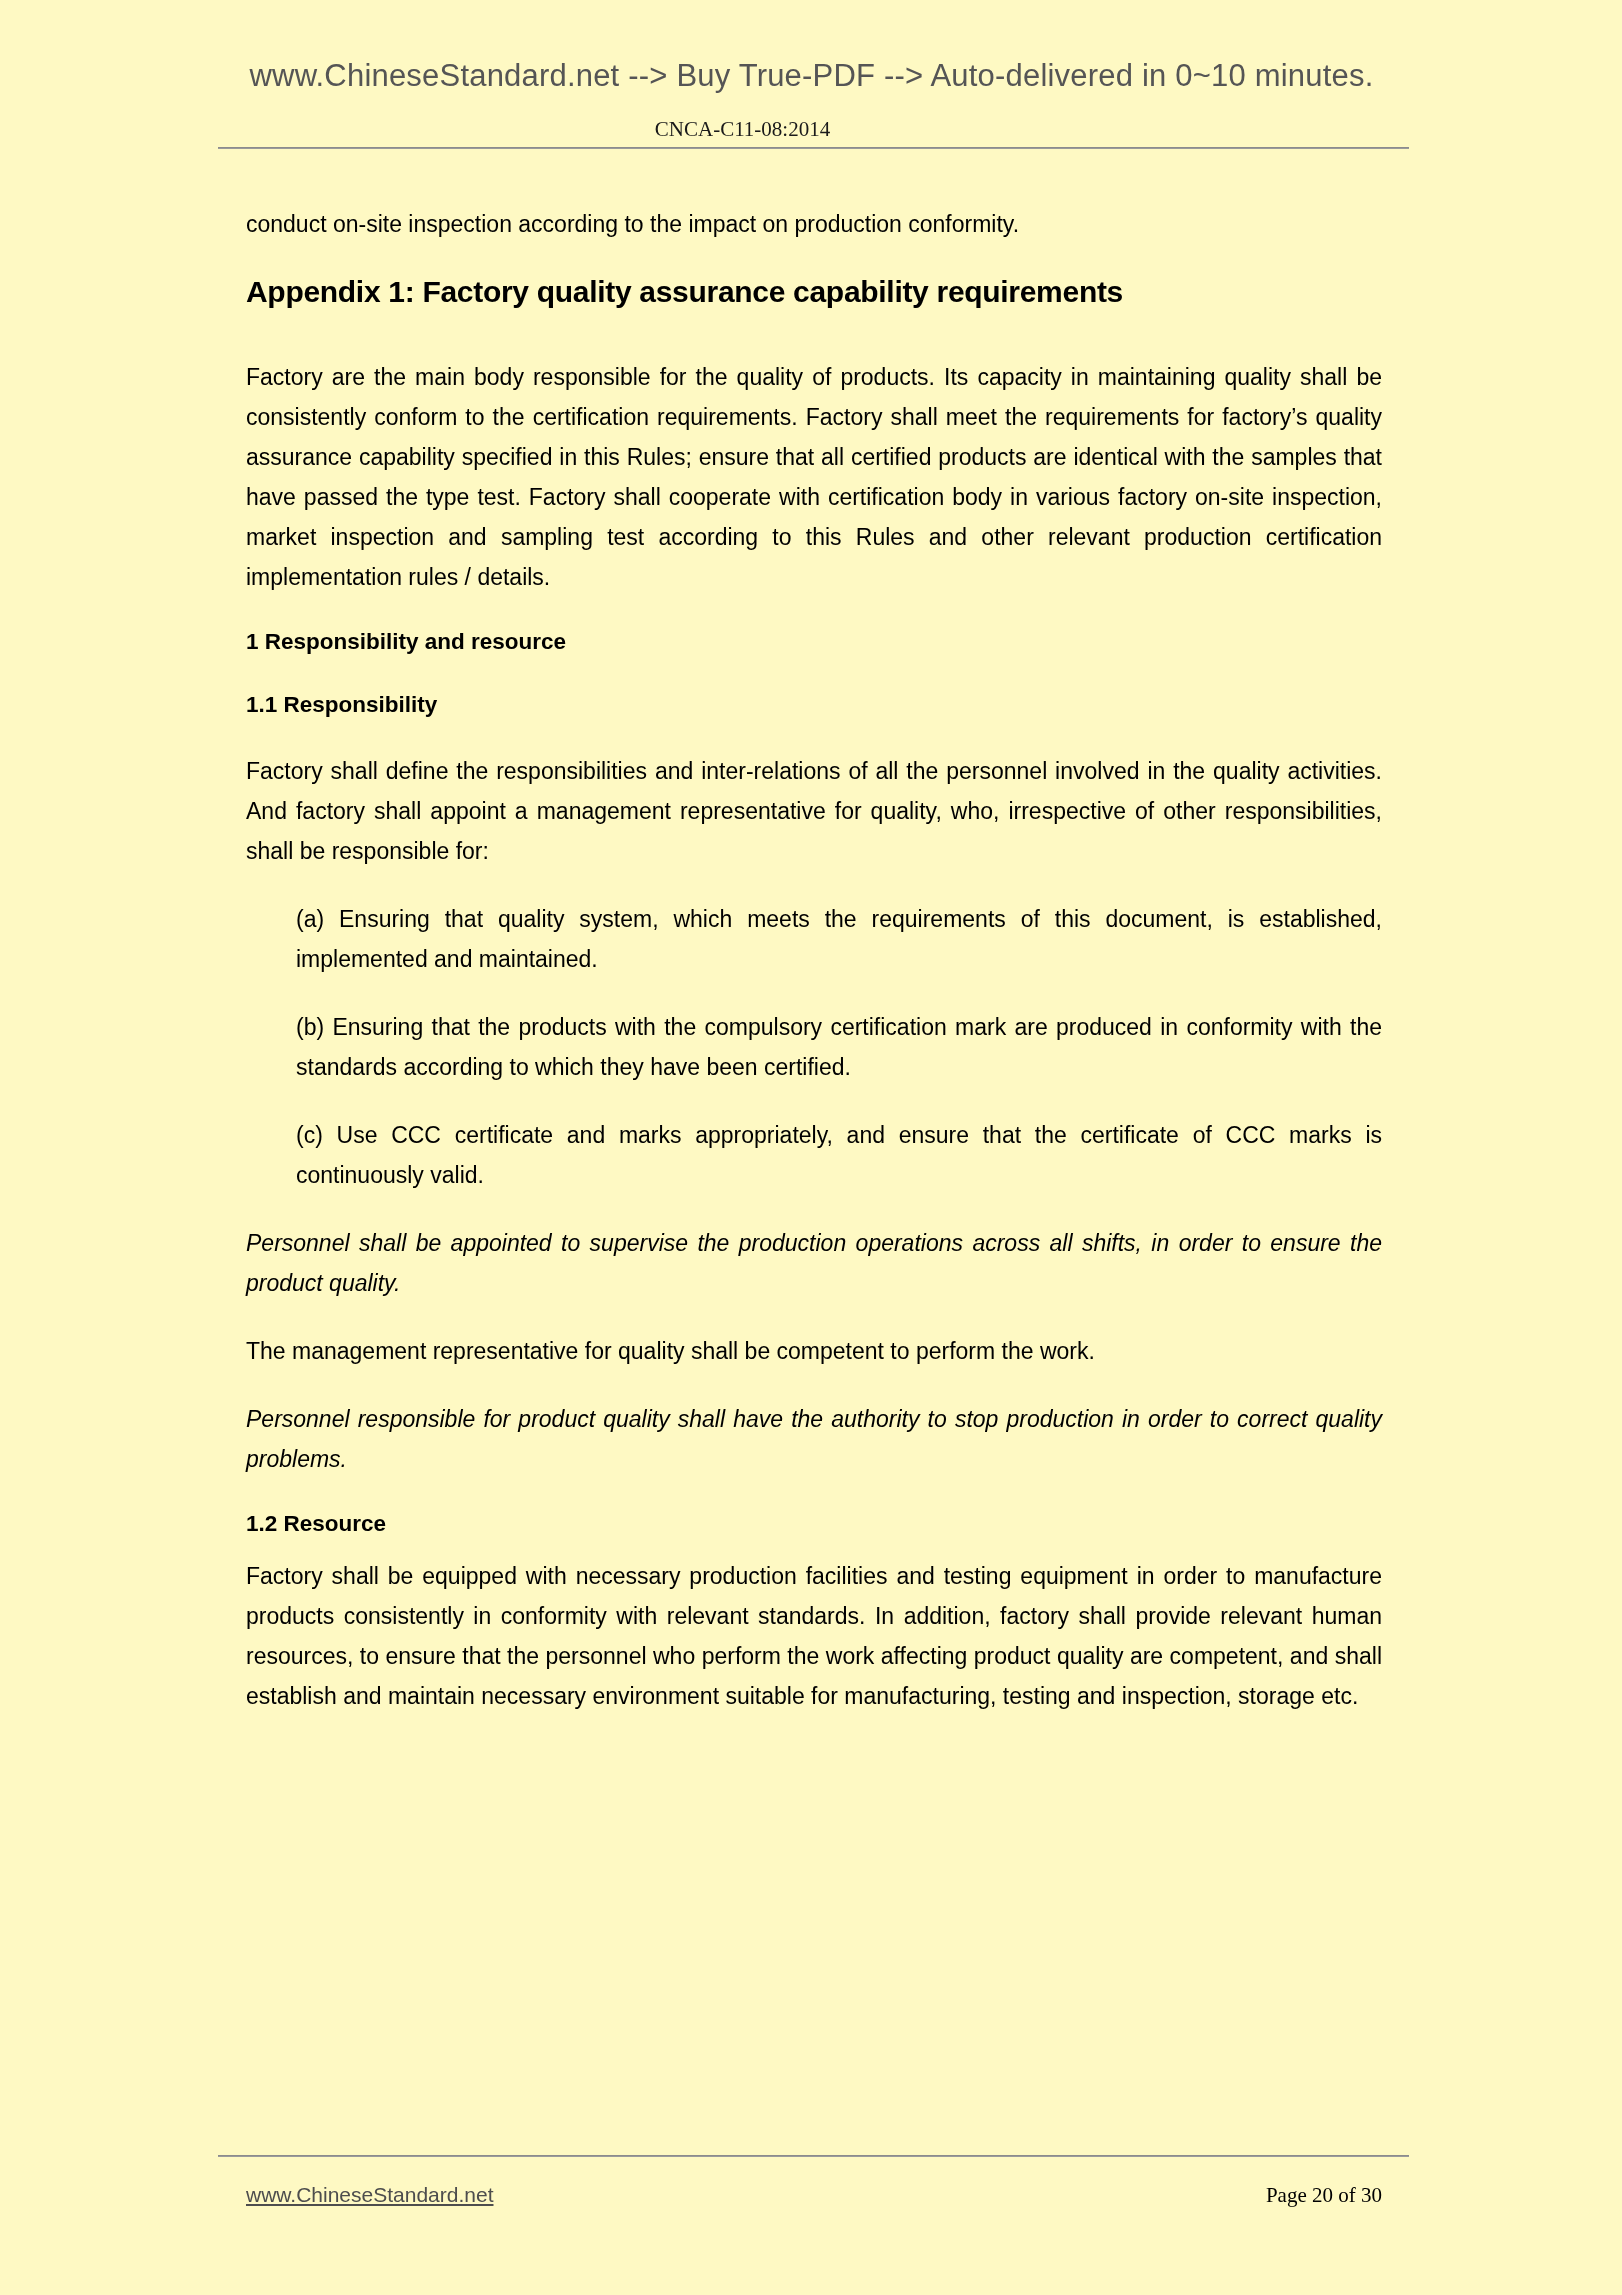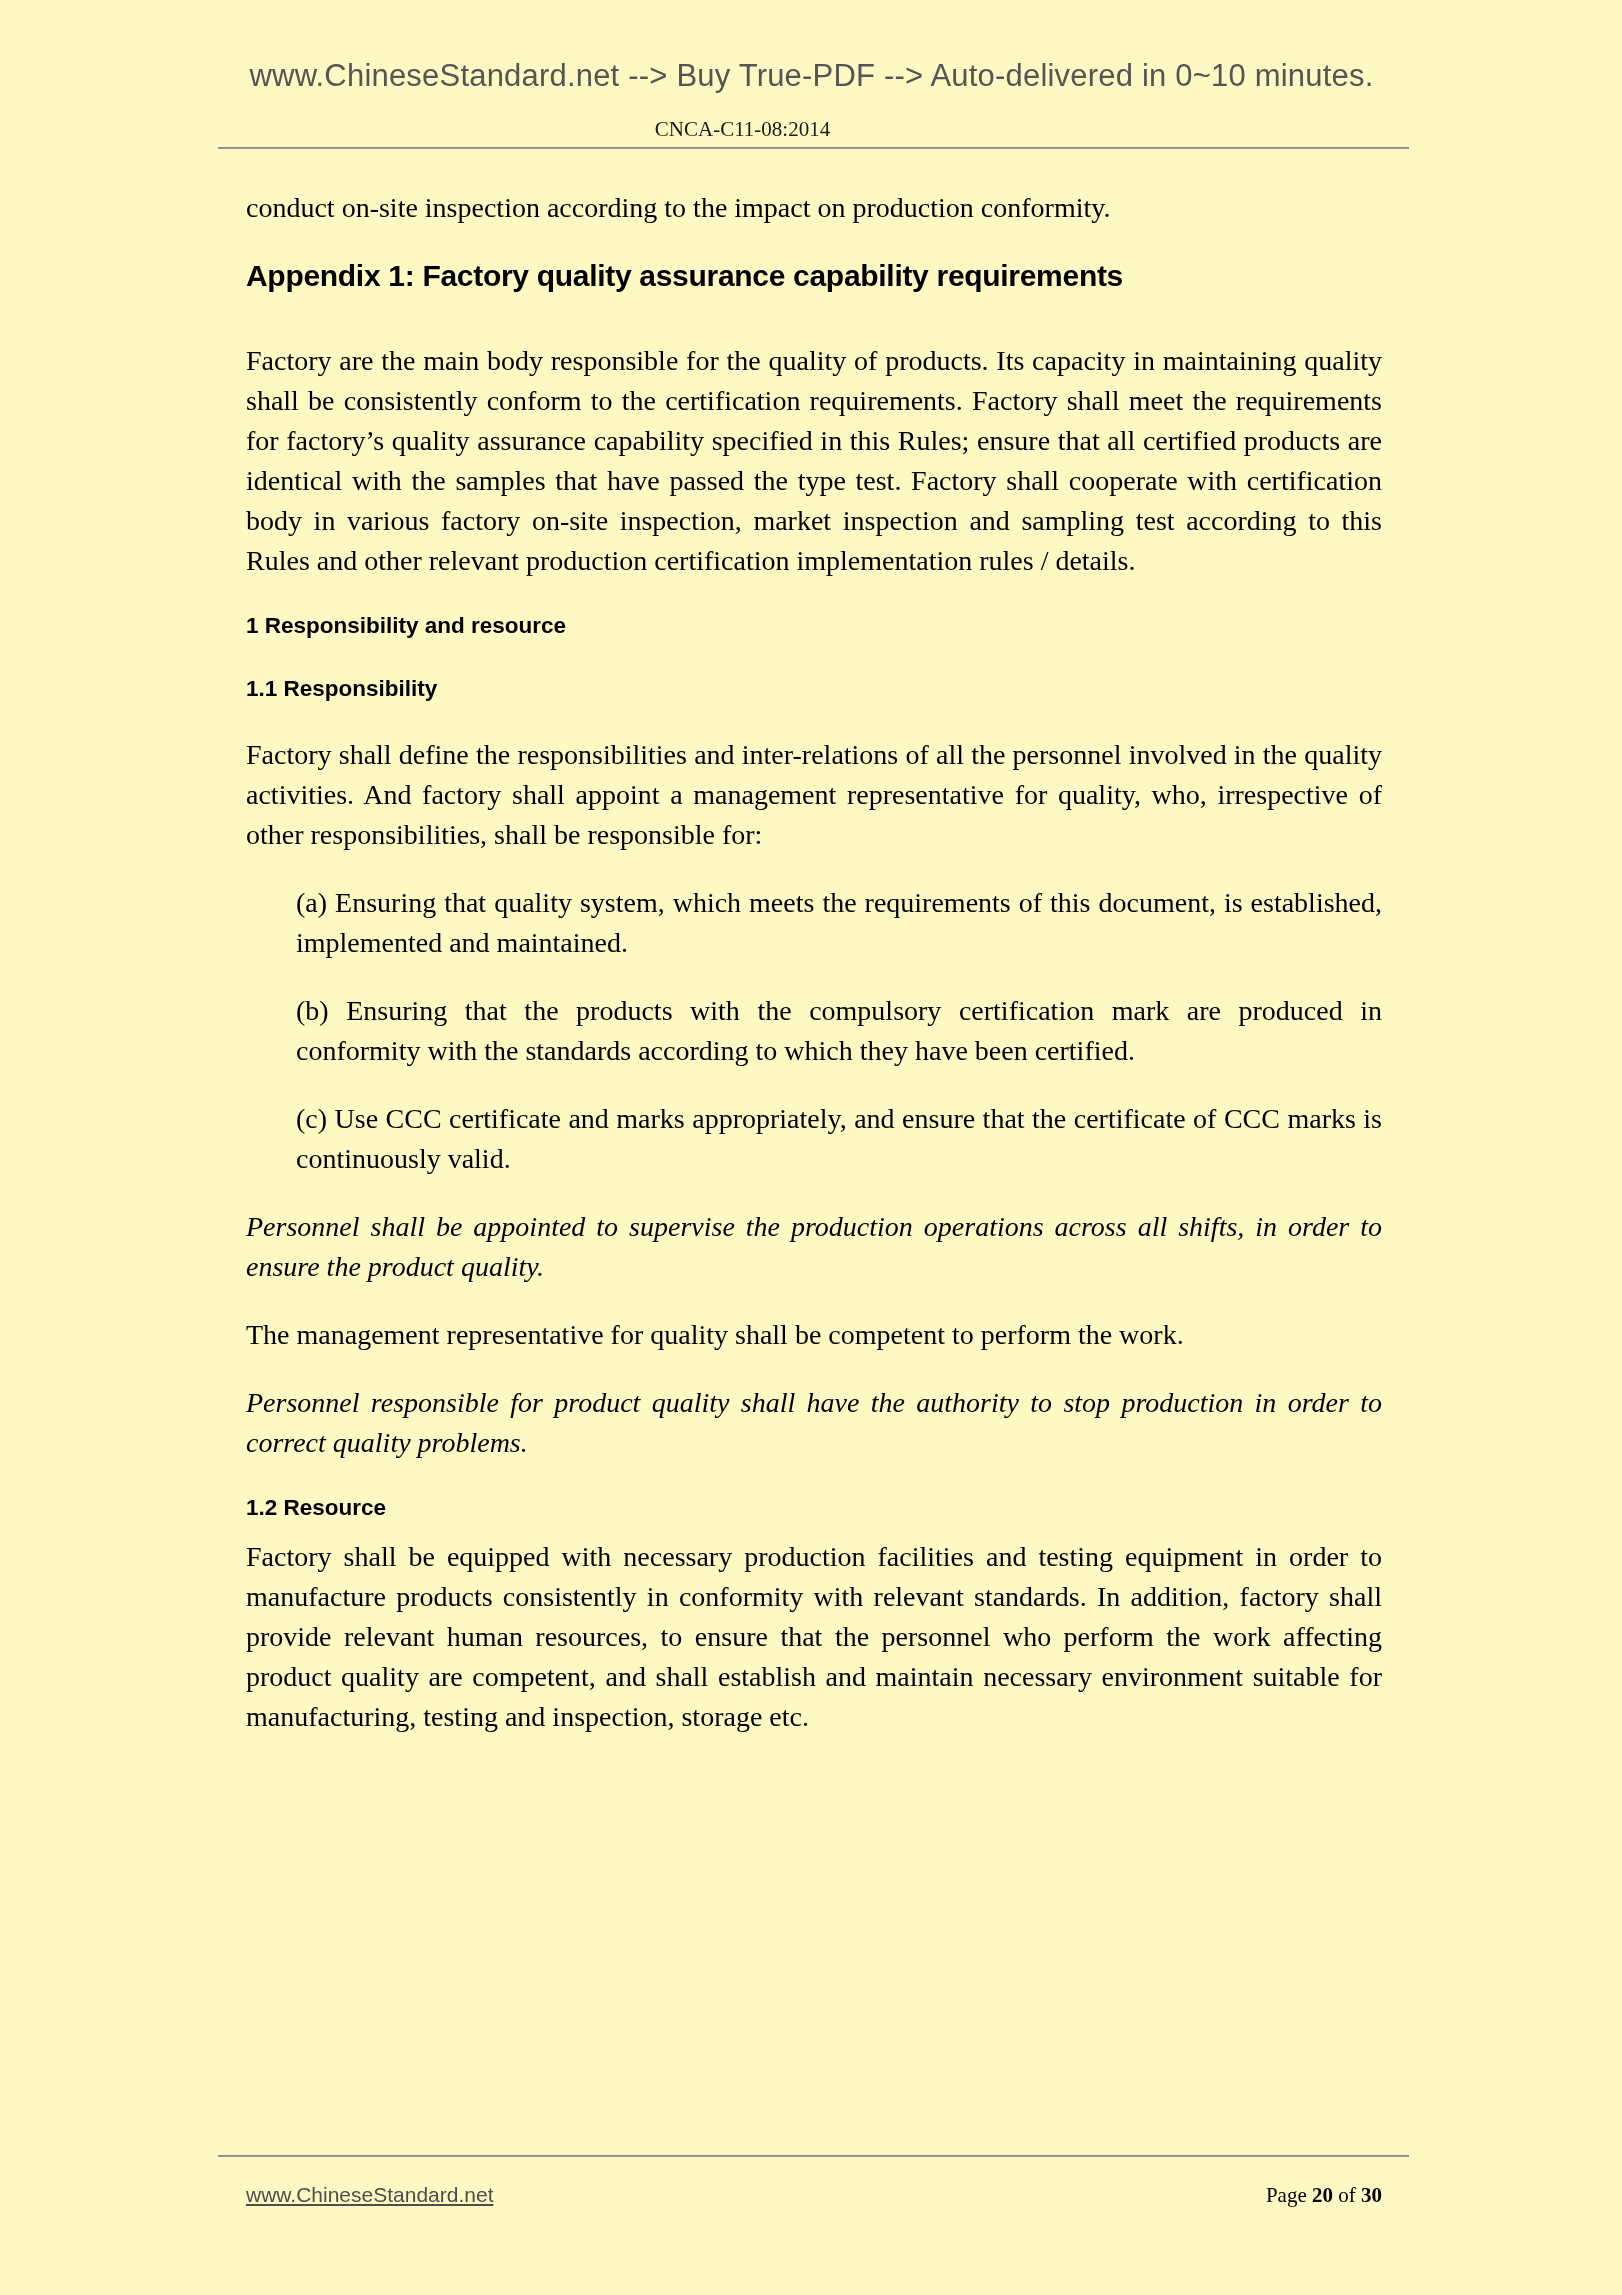--- a/index.html
+++ b/index.html
@@ -56,25 +56,25 @@
 
   
   .content {
     position: absolute;
     top: 188px;
     left: 246px;
     width: 1136px;
   }
 
   p.body-text {
-    font-family: Liberation Serif, serif;
-    font-size: 28px;
+    font-family: Liberation Sans, sans-serif;
+    font-size: 23px;
     line-height: 40px;
     color: #000000;
-    margin: 0 0 28px 0;
+    margin: 16px 0 28px 0;
     text-align: justify;
     text-justify: inter-word;
   }
   p.body-text.no-justify {
     text-align: left;
   }
   p.italic-text {
     font-style: italic;
   }
   p.list-item {
@@ -129,21 +129,21 @@
     color: #4d4d4d;
     text-decoration: underline;
     cursor: pointer;
   }
   .footer-page {
     font-family: "Liberation Serif", serif;
     font-size: 21px;
     color: #000000;
     white-space: nowrap;
   }
-  .footer-page b { font-weight: bold; }
+  .footer-page b { font-weight: normal; }
 </style>
 </head>
 <body>
 
 <div class="page">
 
   <div class="watermark">www.ChineseStandard.net --&gt; Buy True-PDF --&gt; Auto-delivered in 0~10 minutes.</div>
 
   <div class="doc-code">CNCA-C11-08:2014</div>
 

